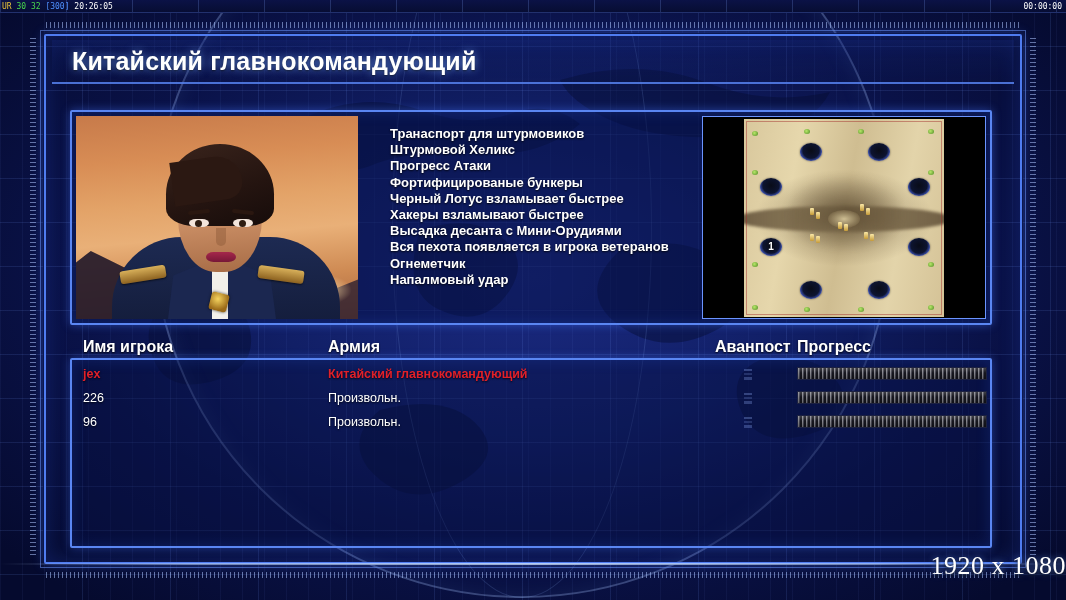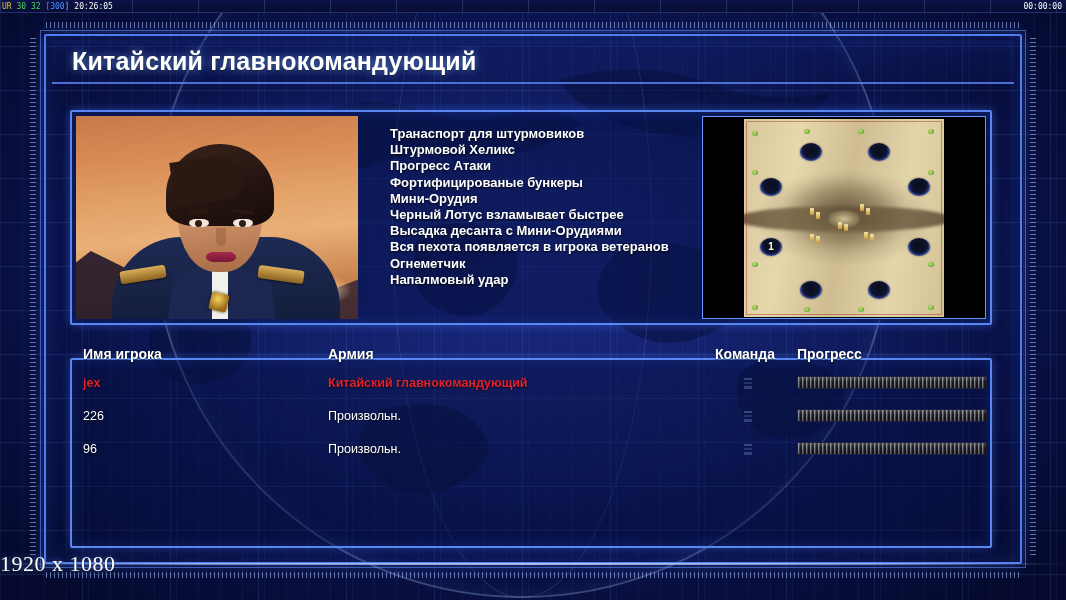--- a/index.html
+++ b/index.html
@@ -423,42 +423,41 @@
   }
 
   .list-headers {
     position: absolute;
     left: 70px; top: 338px;
     width: 922px; height: 18px;
     z-index: 11;
   }
   .list-headers .h {
     position: absolute;
-    top: 8px;
+    top: 0;
     color: #ffffff;
-    font-size: 14px;
+    font-size: 16px;
     font-weight: bold;
     text-shadow: 0 1px 2px rgba(0,0,0,0.85);
     white-space: nowrap;
   }
   .h-name     { left: 13px; }
   .h-army     { left: 258px; }
   .h-team     { left: 645px; }
   .h-progress { left: 727px; }
 
   .rows {
     position: absolute;
     left: 70px; top: 364px;
     width: 922px;
     z-index: 12;
   }
   .row {
     position: relative;
     height: 24px;
-    margin-top: 9px;
   }
   .row .cell {
     position: absolute;
     top: 2px;
     font-size: 12.5px;
     line-height: 16px;
     white-space: nowrap;
     text-shadow: 0 1px 2px rgba(0,0,0,0.8);
   }
   .c-name { left: 13px; }
@@ -503,24 +502,24 @@
     position: absolute; inset: 0;
     background: linear-gradient(180deg, rgba(255,255,255,0.18) 0%, rgba(255,255,255,0) 45%,
                 rgba(0,0,0,0.25) 100%);
   }
 
   
   .resolution {
     position: absolute;
     left: 0; top: 551px;
     width: 1066px;
-    text-align: left;
+    text-align: right;
     color: #ffffff;
     font-family: "Liberation Serif", serif;
-    font-size: 22px;
+    font-size: 26px;
     letter-spacing: 0.5px;
     text-shadow: 0 0 6px rgba(110,160,255,0.7), 0 2px 3px rgba(0,0,0,0.9);
     z-index: 20;
   }
 
   .scanline {
     position: absolute;
     left: 0; top: 563px;
     width: 1066px; height: 2px;
     background: linear-gradient(90deg, rgba(160,195,255,0) 0%, rgba(190,215,255,0.55) 18%,
@@ -599,22 +598,22 @@
       <div class="nose"></div>
       <div class="lips"></div>
       <div class="medal"></div>
     </div>
 
     <ul class="abilities" id="abilities-list">
         <li>Транаспорт для штурмовиков</li>
         <li>Штурмовой Хеликс</li>
         <li>Прогресс Атаки</li>
         <li>Фортифицированые бункеры</li>
-        <li>Мини-Орудия</li>
         <li>Черный Лотус взламывает быстрее</li>
+        <li>Хакеры взламывают быстрее</li>
         <li>Высадка десанта с Мини-Орудиями</li>
         <li>Вся пехота появляется в игрока ветеранов</li>
         <li>Огнеметчик</li>
         <li>Напалмовый удар</li>
       </ul>
 
     <div class="minimap-wrap">
       <div class="minimap" id="minimap">
         <div class="mm-ridge"></div>
         <div class="mm-ridge2"></div>
@@ -652,21 +651,21 @@
           <div class="mm-gold" style="left: 36%; top: 59%;"></div>
           <div class="mm-gold" style="left: 60%; top: 57%;"></div>
           <div class="mm-gold" style="left: 63%; top: 58%;"></div>
         </div>
     </div>
   </div>
 
   <div class="list-headers">
     <div class="h h-name">Имя игрока</div>
     <div class="h h-army">Армия</div>
-    <div class="h h-team">Команда</div>
+    <div class="h h-team">Аванпост</div>
     <div class="h h-progress">Прогресс</div>
   </div>
 
   <div class="list-panel"></div>
 
   <div class="rows" id="player-rows">
       <div class="row local">
         <div class="cell c-name">jex</div>
         <div class="cell c-army">Китайский главнокомандующий</div>
         <div class="c-team">

